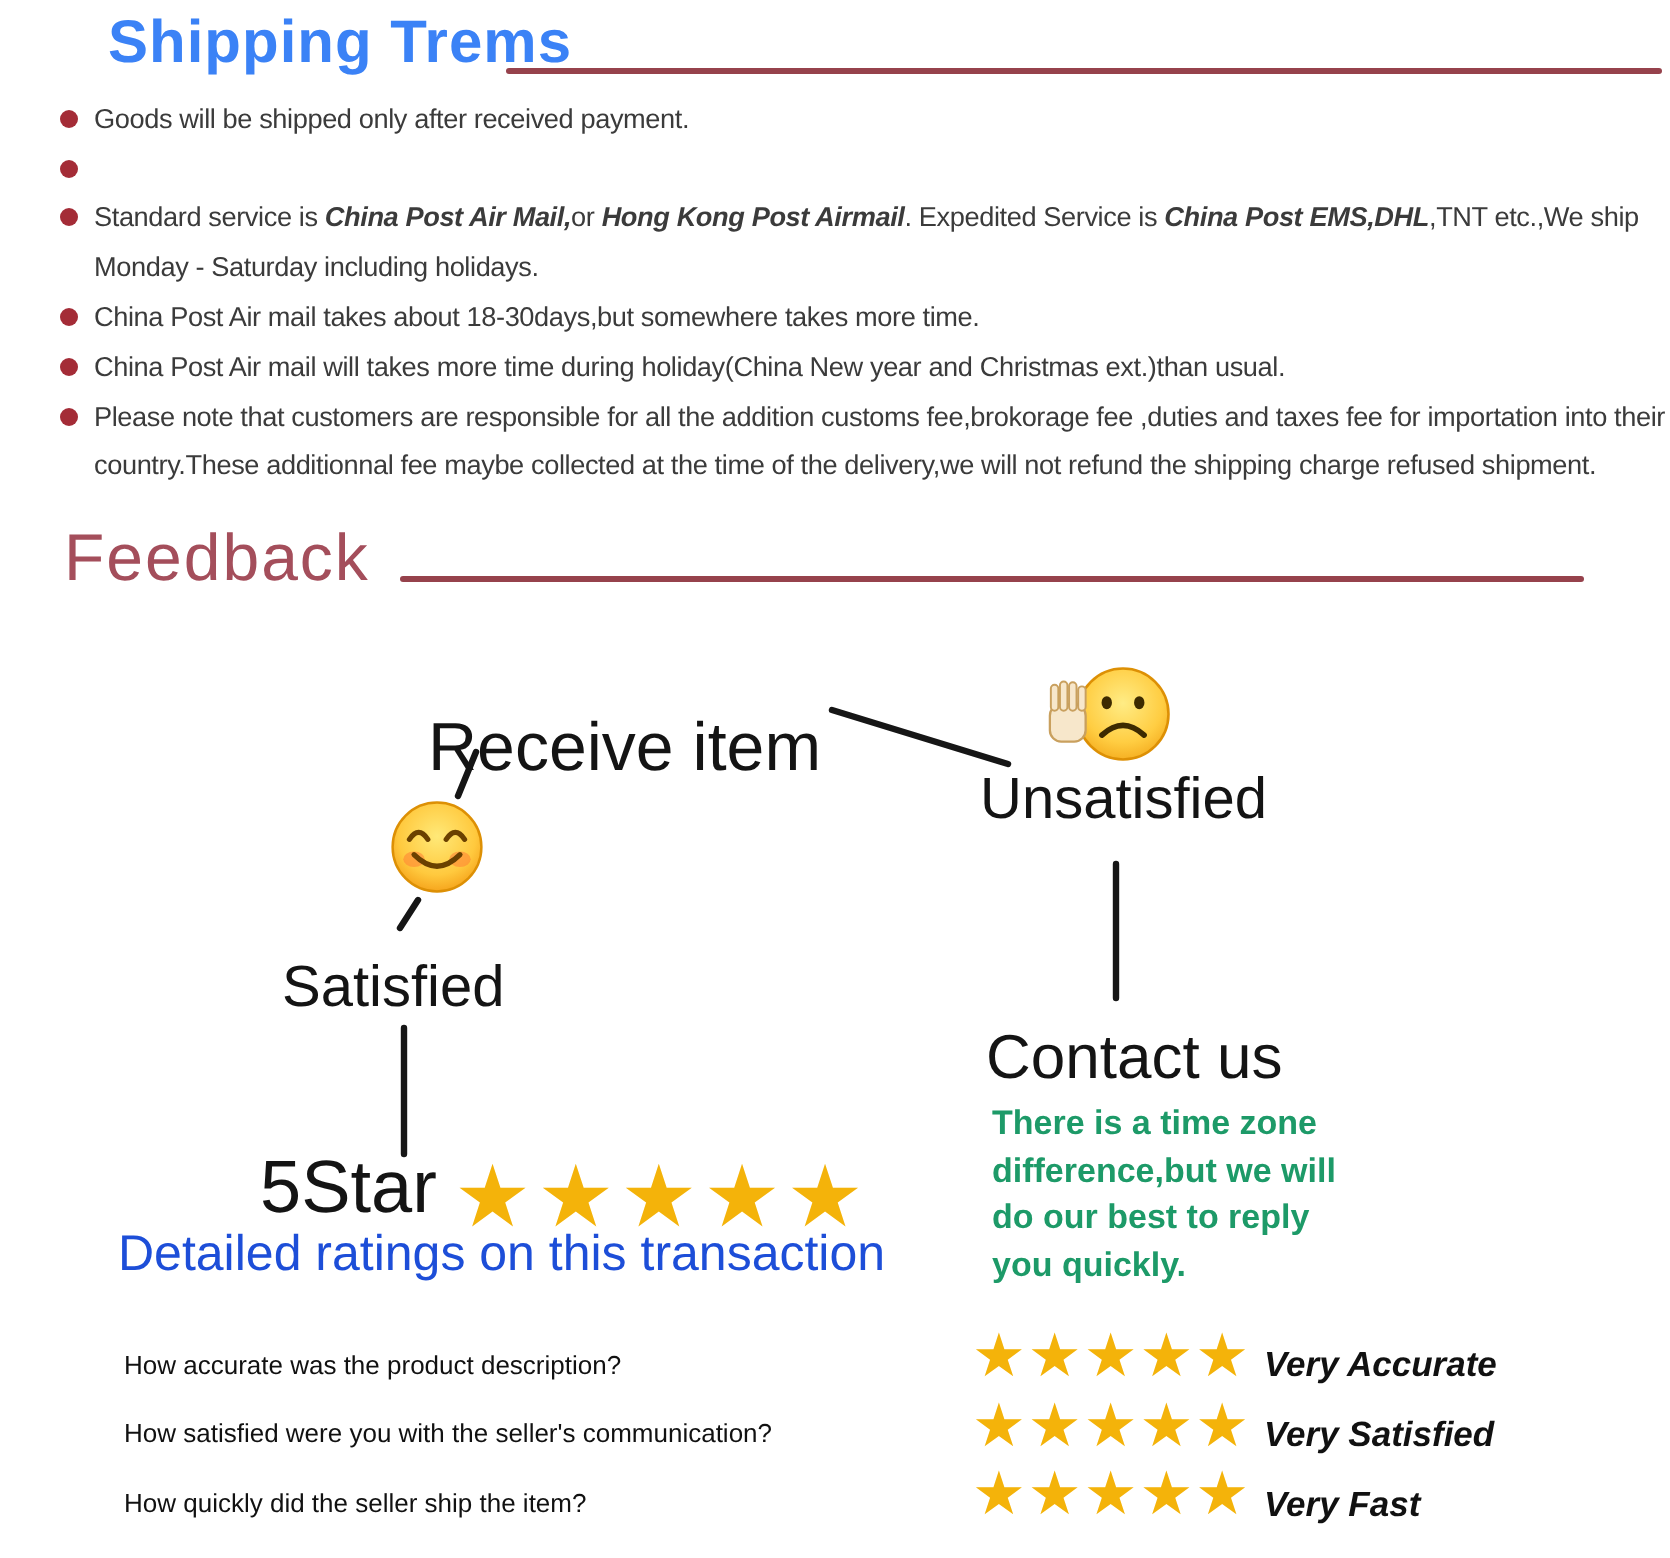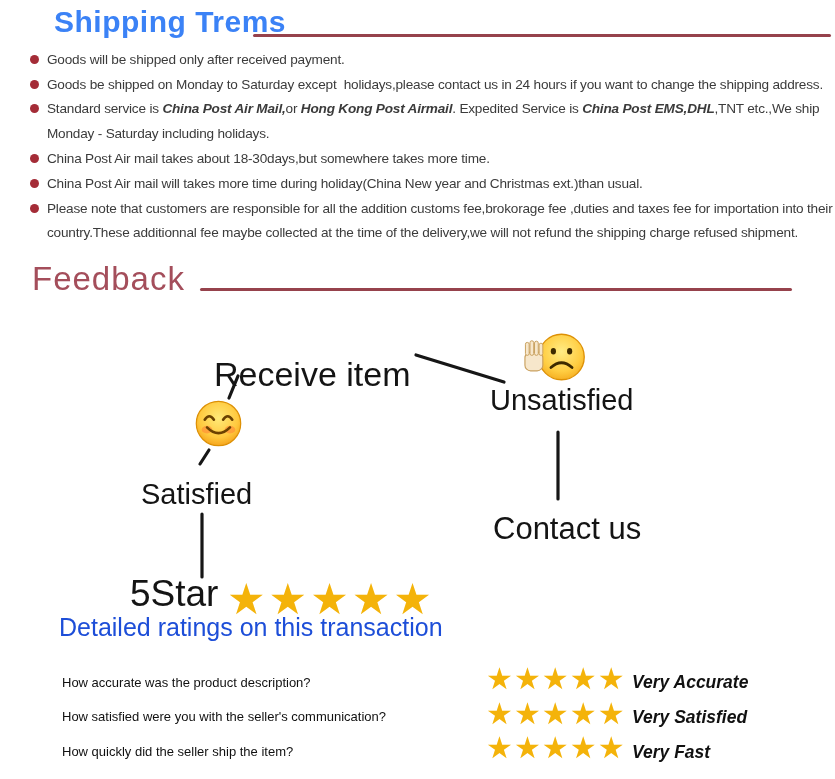--- a/index.html
+++ b/index.html
@@ -63,21 +63,20 @@
   <div class="sec-title title-ship">Shipping Trems</div>
   <div class="rule rule-ship"></div>
 
   <div class="bullets">
     <div class="b-row">
       <span class="dot"></span>
       <span class="b-text">Goods will be shipped only after received payment.</span>
     </div>
     <div class="b-row">
       <span class="dot"></span>
-      <span class="b-text">Goods be shipped on Monday to Saturday except  holidays,please contact us in 24 hours if you want to change the shipping address.</span>
     </div>
     <div class="b-row">
       <span class="dot"></span>
       <span class="b-text"><span>Standard service is </span><span class="em">China Post Air Mail,</span><span>or </span><span class="em">Hong Kong Post Airmail</span><span>. Expedited Service is </span><span class="em">China Post EMS,DHL</span><span>,TNT etc.,We ship</span></span>
     </div>
     <div class="b-row cont">
       <span class="dot"></span>
       <span class="b-text">Monday - Saturday including holidays.</span>
     </div>
     <div class="b-row">
@@ -144,20 +143,24 @@
       <rect x="3" y="26" width="22" height="23" rx="7" fill="#f7e7cb" stroke="#c9a05e" stroke-width="1.4"></rect>
       <rect x="3.6" y="14" width="4.6" height="16" rx="2.3" fill="#f7e7cb" stroke="#c9a05e" stroke-width="1.2"></rect>
       <rect x="9.2" y="12" width="4.6" height="18" rx="2.3" fill="#f7e7cb" stroke="#c9a05e" stroke-width="1.2"></rect>
       <rect x="14.8" y="12.5" width="4.6" height="17.5" rx="2.3" fill="#f7e7cb" stroke="#c9a05e" stroke-width="1.2"></rect>
       <rect x="20.4" y="15" width="4.6" height="15" rx="2.3" fill="#f7e7cb" stroke="#c9a05e" stroke-width="1.2"></rect>
     </g>
   </svg>
   <div class="flow-label unsat-lbl">Unsatisfied</div>
 
   <div class="flow-label contact">Contact us</div>
+  <div class="contact-note">There is a time zone
+difference,but we will
+do our best to reply
+you quickly.</div>
 
   <div class="flow-label fivestar">5Star</div>
   <div class="stars stars-big"><span>★</span><span>★</span><span>★</span><span>★</span><span>★</span></div>
 
   <div class="ratings-title">Detailed ratings on this transaction</div>
 
   <div class="question q1">How accurate was the product description?</div>
   <div class="question q2">How satisfied were you with the seller's communication?</div>
   <div class="question q3">How quickly did the seller ship the item?</div>
 

